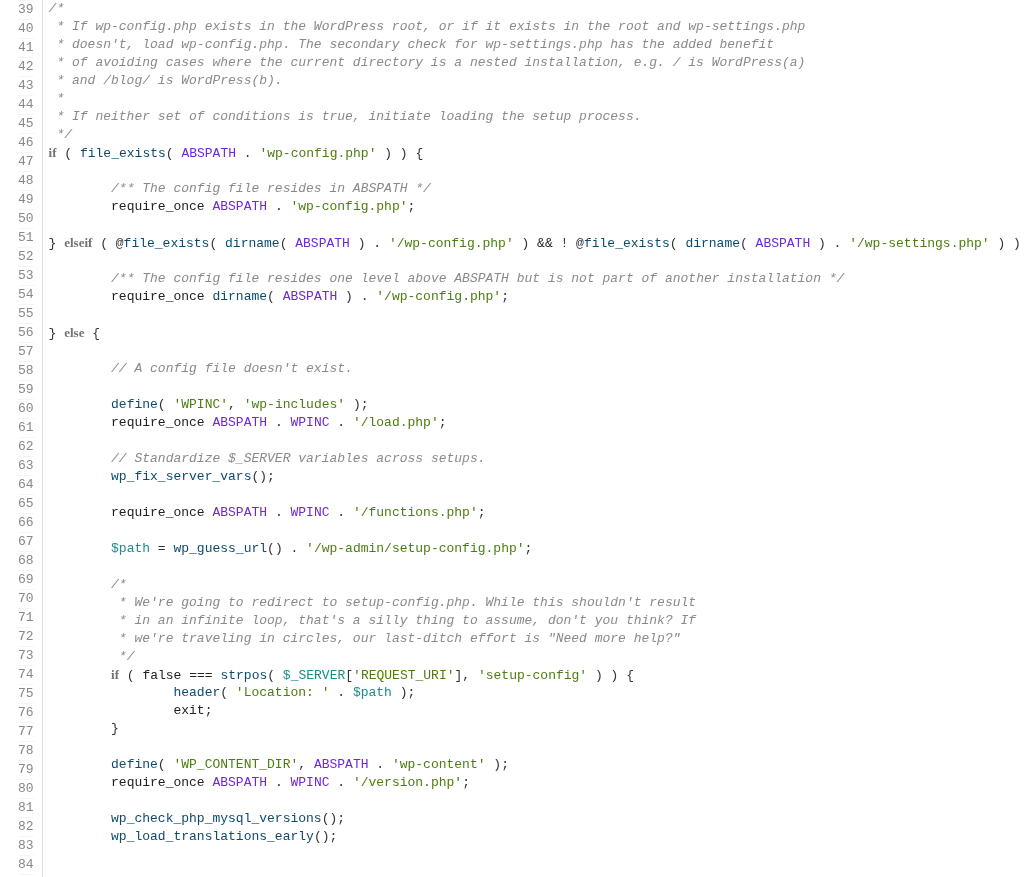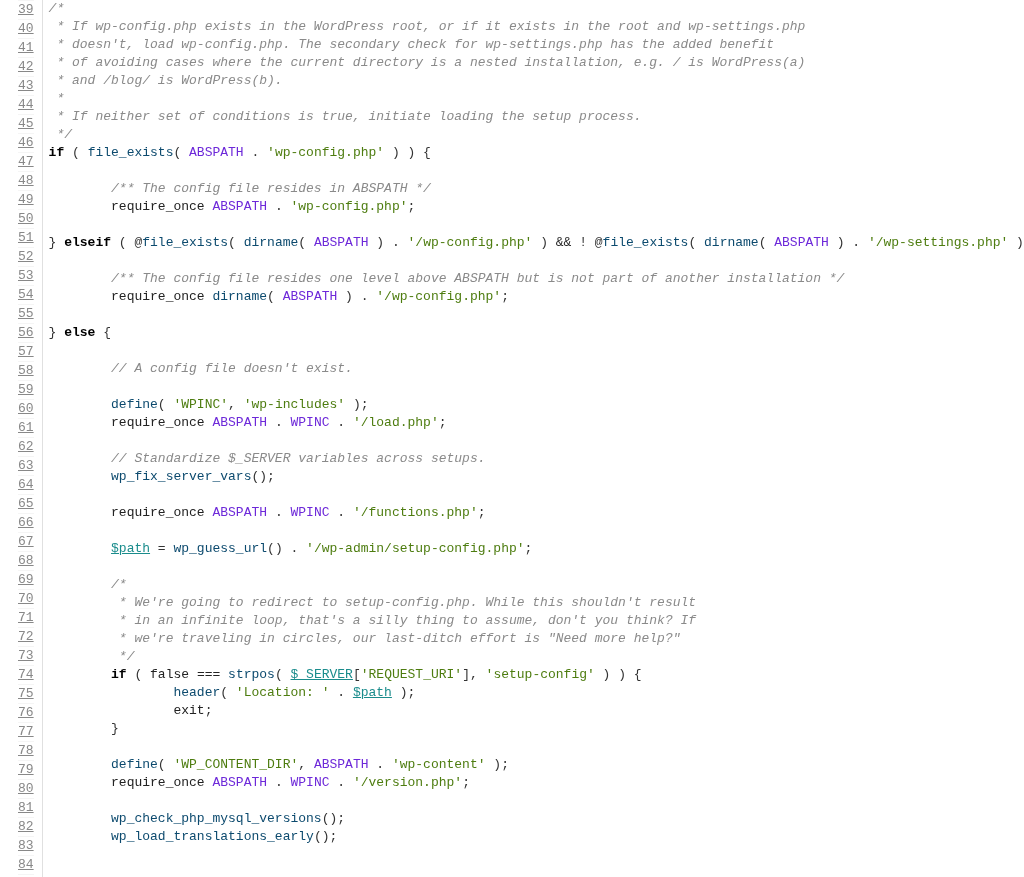--- a/index.html
+++ b/index.html
@@ -20,39 +20,38 @@
     text-align: right;
     padding: 0 8px 0 18px;
     color: #888;
     user-select: none;
     flex: 0 0 auto;
   }
   .gutter .ln {
     height: 18px;
     line-height: 18px;
     border-top: 1px solid #f5f5f5;
-    text-decoration: underline;
   }
   .code {
     flex: 1 1 auto;
     padding-left: 6px;
     color: #333;
   }
   .codeline {
     height: 18px;
     line-height: 18px;
   }
   
   .tok-comment { color: #8a8a8a; font-style: italic; }
   .tok-keyword  { color: #222; font-weight: normal; }
-  .tok-control  { color: #000000; font-weight: bold; }
+  .tok-control  { color: #737373; font-weight: bold; font-family: Liberation Serif, serif; }
   .tok-func     { color: #0c4a6e; }
   .tok-const    { color: #6d28d9; }
   .tok-string   { color: #4d7c0f; }
-  .tok-var      { color: #1a8c8c; text-decoration: underline; }
+  .tok-var      { color: #1a8c8c; }
   .tok-plain    { color: #333; }
 </style>
 </head>
 <body>
 
 <div class="editor">
   <div class="gutter" id="gutter"><div class="ln">39</div><div class="ln">40</div><div class="ln">41</div><div class="ln">42</div><div class="ln">43</div><div class="ln">44</div><div class="ln">45</div><div class="ln">46</div><div class="ln">47</div><div class="ln">48</div><div class="ln">49</div><div class="ln">50</div><div class="ln">51</div><div class="ln">52</div><div class="ln">53</div><div class="ln">54</div><div class="ln">55</div><div class="ln">56</div><div class="ln">57</div><div class="ln">58</div><div class="ln">59</div><div class="ln">60</div><div class="ln">61</div><div class="ln">62</div><div class="ln">63</div><div class="ln">64</div><div class="ln">65</div><div class="ln">66</div><div class="ln">67</div><div class="ln">68</div><div class="ln">69</div><div class="ln">70</div><div class="ln">71</div><div class="ln">72</div><div class="ln">73</div><div class="ln">74</div><div class="ln">75</div><div class="ln">76</div><div class="ln">77</div><div class="ln">78</div><div class="ln">79</div><div class="ln">80</div><div class="ln">81</div><div class="ln">82</div><div class="ln">83</div><div class="ln">84</div><div class="ln">85</div></div>
   <div class="code" id="code"><div class="codeline"><span class="tok-comment">/*</span></div><div class="codeline"><span class="tok-comment"> * If wp-config.php exists in the WordPress root, or if it exists in the root and wp-settings.php</span></div><div class="codeline"><span class="tok-comment"> * doesn't, load wp-config.php. The secondary check for wp-settings.php has the added benefit</span></div><div class="codeline"><span class="tok-comment"> * of avoiding cases where the current directory is a nested installation, e.g. / is WordPress(a)</span></div><div class="codeline"><span class="tok-comment"> * and /blog/ is WordPress(b).</span></div><div class="codeline"><span class="tok-comment"> *</span></div><div class="codeline"><span class="tok-comment"> * If neither set of conditions is true, initiate loading the setup process.</span></div><div class="codeline"><span class="tok-comment"> */</span></div><div class="codeline"><span class="tok-control">if</span><span class="tok-plain"> ( </span><span class="tok-func">file_exists</span><span class="tok-plain">( </span><span class="tok-const">ABSPATH</span><span class="tok-plain"> . </span><span class="tok-string">'wp-config.php'</span><span class="tok-plain"> ) ) {</span></div><div class="codeline">&nbsp;</div><div class="codeline"><span class="tok-plain">        </span><span class="tok-comment">/** The config file resides in ABSPATH */</span></div><div class="codeline"><span class="tok-plain">        </span><span class="tok-keyword">require_once</span><span class="tok-plain"> </span><span class="tok-const">ABSPATH</span><span class="tok-plain"> . </span><span class="tok-string">'wp-config.php'</span><span class="tok-plain">;</span></div><div class="codeline">&nbsp;</div><div class="codeline"><span class="tok-plain">} </span><span class="tok-control">elseif</span><span class="tok-plain"> ( @</span><span class="tok-func">file_exists</span><span class="tok-plain">( </span><span class="tok-func">dirname</span><span class="tok-plain">( </span><span class="tok-const">ABSPATH</span><span class="tok-plain"> ) . </span><span class="tok-string">'/wp-config.php'</span><span class="tok-plain"> ) </span><span class="tok-keyword">&amp;&amp;</span><span class="tok-plain"> ! @</span><span class="tok-func">file_exists</span><span class="tok-plain">( </span><span class="tok-func">dirname</span><span class="tok-plain">( </span><span class="tok-const">ABSPATH</span><span class="tok-plain"> ) . </span><span class="tok-string">'/wp-settings.php'</span><span class="tok-plain"> ) ) {</span></div><div class="codeline">&nbsp;</div><div class="codeline"><span class="tok-plain">        </span><span class="tok-comment">/** The config file resides one level above ABSPATH but is not part of another installation */</span></div><div class="codeline"><span class="tok-plain">        </span><span class="tok-keyword">require_once</span><span class="tok-plain"> </span><span class="tok-func">dirname</span><span class="tok-plain">( </span><span class="tok-const">ABSPATH</span><span class="tok-plain"> ) . </span><span class="tok-string">'/wp-config.php'</span><span class="tok-plain">;</span></div><div class="codeline">&nbsp;</div><div class="codeline"><span class="tok-plain">} </span><span class="tok-control">else</span><span class="tok-plain"> {</span></div><div class="codeline">&nbsp;</div><div class="codeline"><span class="tok-plain">        </span><span class="tok-comment">// A config file doesn't exist.</span></div><div class="codeline">&nbsp;</div><div class="codeline"><span class="tok-plain">        </span><span class="tok-func">define</span><span class="tok-plain">( </span><span class="tok-string">'WPINC'</span><span class="tok-plain">, </span><span class="tok-string">'wp-includes'</span><span class="tok-plain"> );</span></div><div class="codeline"><span class="tok-plain">        </span><span class="tok-keyword">require_once</span><span class="tok-plain"> </span><span class="tok-const">ABSPATH</span><span class="tok-plain"> . </span><span class="tok-const">WPINC</span><span class="tok-plain"> . </span><span class="tok-string">'/load.php'</span><span class="tok-plain">;</span></div><div class="codeline">&nbsp;</div><div class="codeline"><span class="tok-plain">        </span><span class="tok-comment">// Standardize $_SERVER variables across setups.</span></div><div class="codeline"><span class="tok-plain">        </span><span class="tok-func">wp_fix_server_vars</span><span class="tok-plain">();</span></div><div class="codeline">&nbsp;</div><div class="codeline"><span class="tok-plain">        </span><span class="tok-keyword">require_once</span><span class="tok-plain"> </span><span class="tok-const">ABSPATH</span><span class="tok-plain"> . </span><span class="tok-const">WPINC</span><span class="tok-plain"> . </span><span class="tok-string">'/functions.php'</span><span class="tok-plain">;</span></div><div class="codeline">&nbsp;</div><div class="codeline"><span class="tok-plain">        </span><span class="tok-var">$path</span><span class="tok-plain"> = </span><span class="tok-func">wp_guess_url</span><span class="tok-plain">() . </span><span class="tok-string">'/wp-admin/setup-config.php'</span><span class="tok-plain">;</span></div><div class="codeline">&nbsp;</div><div class="codeline"><span class="tok-plain">        </span><span class="tok-comment">/*</span></div><div class="codeline"><span class="tok-plain">        </span><span class="tok-comment"> * We're going to redirect to setup-config.php. While this shouldn't result</span></div><div class="codeline"><span class="tok-plain">        </span><span class="tok-comment"> * in an infinite loop, that's a silly thing to assume, don't you think? If</span></div><div class="codeline"><span class="tok-plain">        </span><span class="tok-comment"> * we're traveling in circles, our last-ditch effort is "Need more help?"</span></div><div class="codeline"><span class="tok-plain">        </span><span class="tok-comment"> */</span></div><div class="codeline"><span class="tok-plain">        </span><span class="tok-control">if</span><span class="tok-plain"> ( </span><span class="tok-keyword">false</span><span class="tok-plain"> </span><span class="tok-keyword">===</span><span class="tok-plain"> </span><span class="tok-func">strpos</span><span class="tok-plain">( </span><span class="tok-var">$_SERVER</span><span class="tok-plain">[</span><span class="tok-string">'REQUEST_URI'</span><span class="tok-plain">], </span><span class="tok-string">'setup-config'</span><span class="tok-plain"> ) ) {</span></div><div class="codeline"><span class="tok-plain">                </span><span class="tok-func">header</span><span class="tok-plain">( </span><span class="tok-string">'Location: '</span><span class="tok-plain"> . </span><span class="tok-var">$path</span><span class="tok-plain"> );</span></div><div class="codeline"><span class="tok-plain">                </span><span class="tok-keyword">exit</span><span class="tok-plain">;</span></div><div class="codeline"><span class="tok-plain">        }</span></div><div class="codeline">&nbsp;</div><div class="codeline"><span class="tok-plain">        </span><span class="tok-func">define</span><span class="tok-plain">( </span><span class="tok-string">'WP_CONTENT_DIR'</span><span class="tok-plain">, </span><span class="tok-const">ABSPATH</span><span class="tok-plain"> . </span><span class="tok-string">'wp-content'</span><span class="tok-plain"> );</span></div><div class="codeline"><span class="tok-plain">        </span><span class="tok-keyword">require_once</span><span class="tok-plain"> </span><span class="tok-const">ABSPATH</span><span class="tok-plain"> . </span><span class="tok-const">WPINC</span><span class="tok-plain"> . </span><span class="tok-string">'/version.php'</span><span class="tok-plain">;</span></div><div class="codeline">&nbsp;</div><div class="codeline"><span class="tok-plain">        </span><span class="tok-func">wp_check_php_mysql_versions</span><span class="tok-plain">();</span></div><div class="codeline"><span class="tok-plain">        </span><span class="tok-func">wp_load_translations_early</span><span class="tok-plain">();</span></div><div class="codeline">&nbsp;</div></div>
 </div>
 

